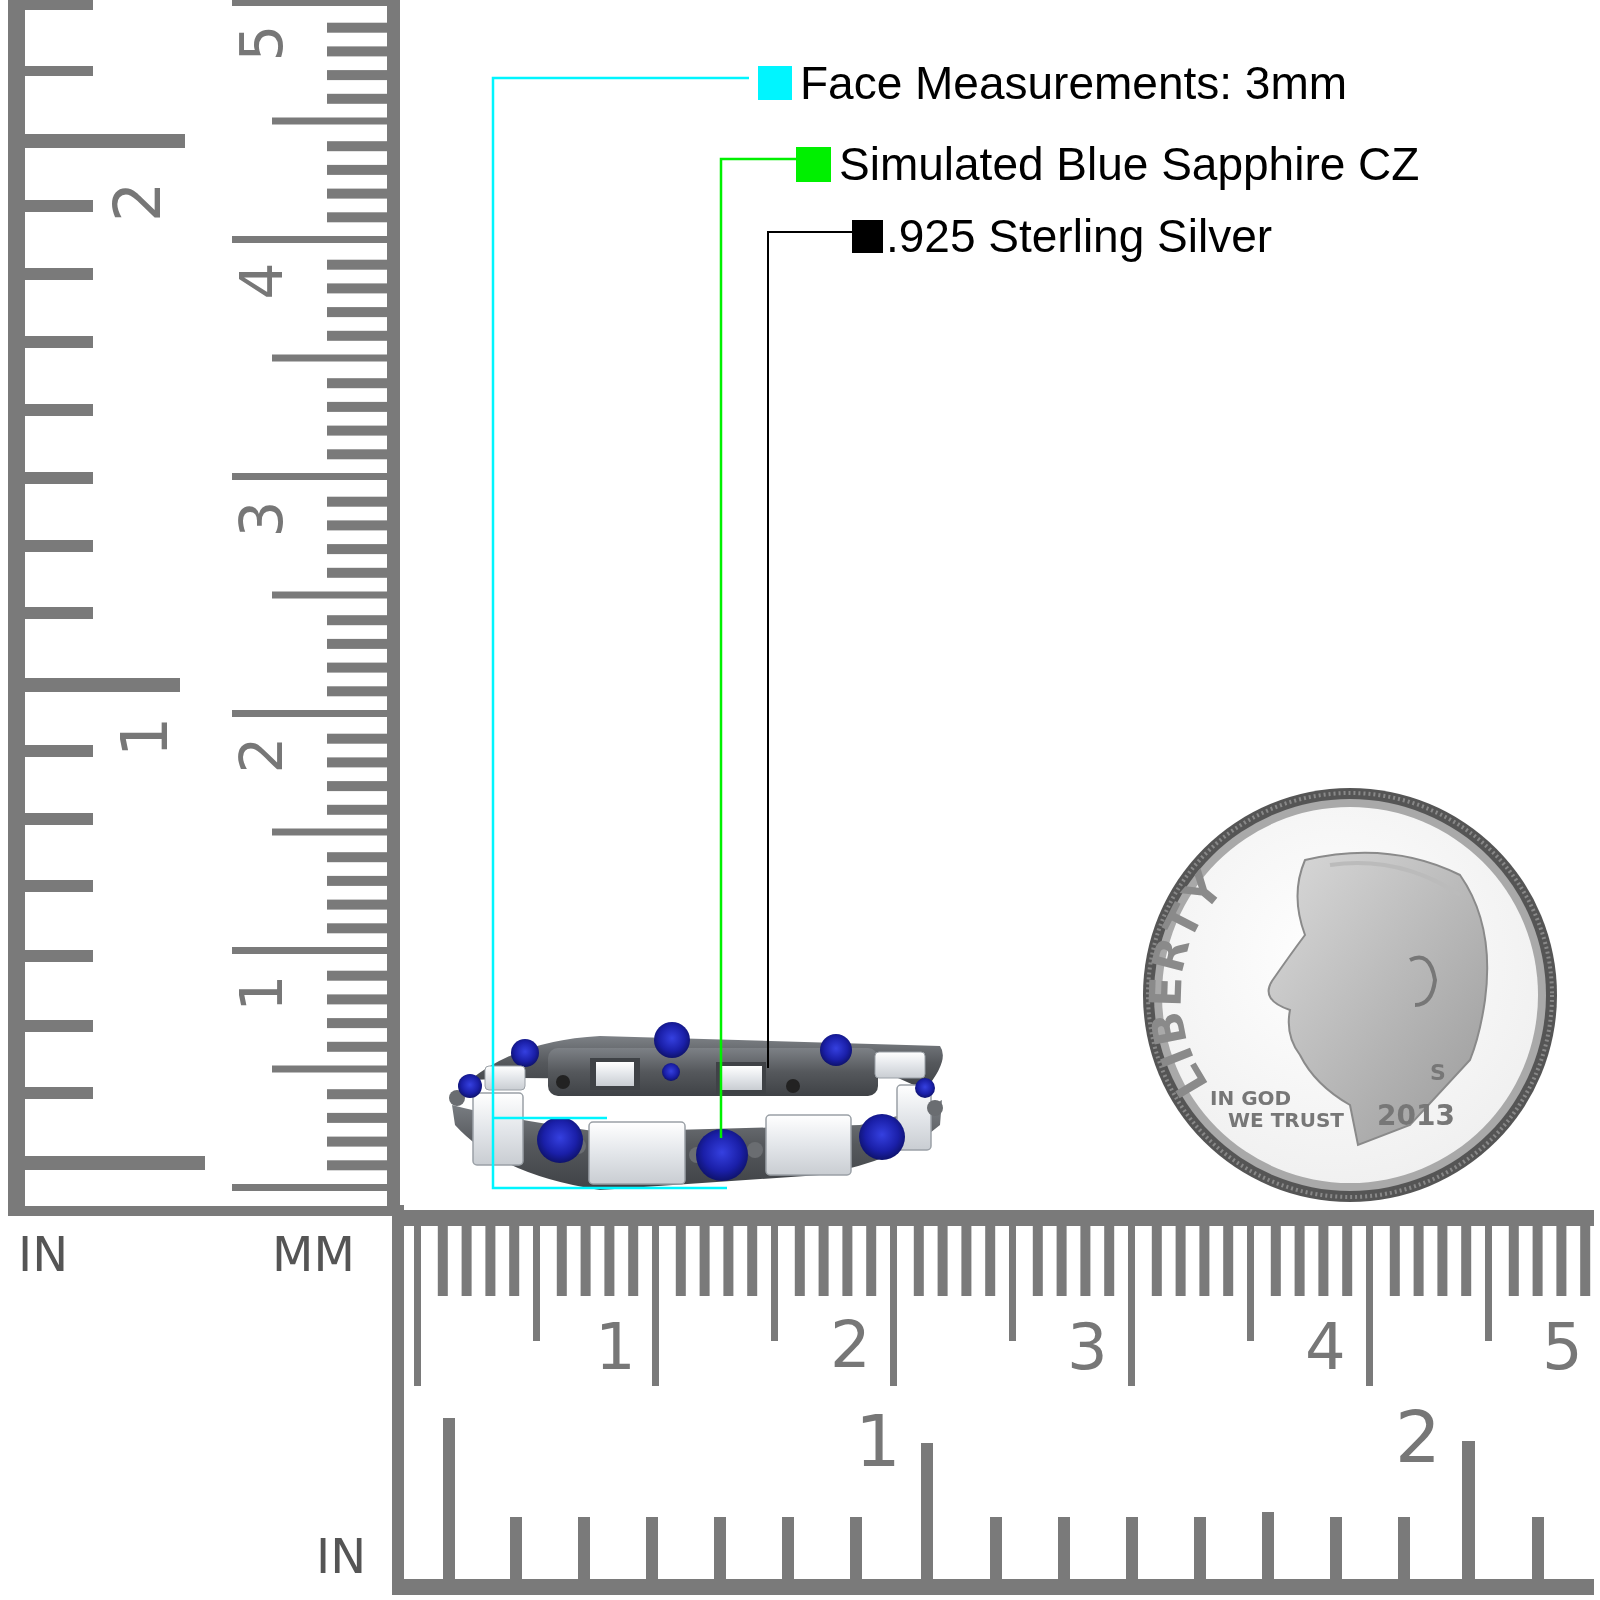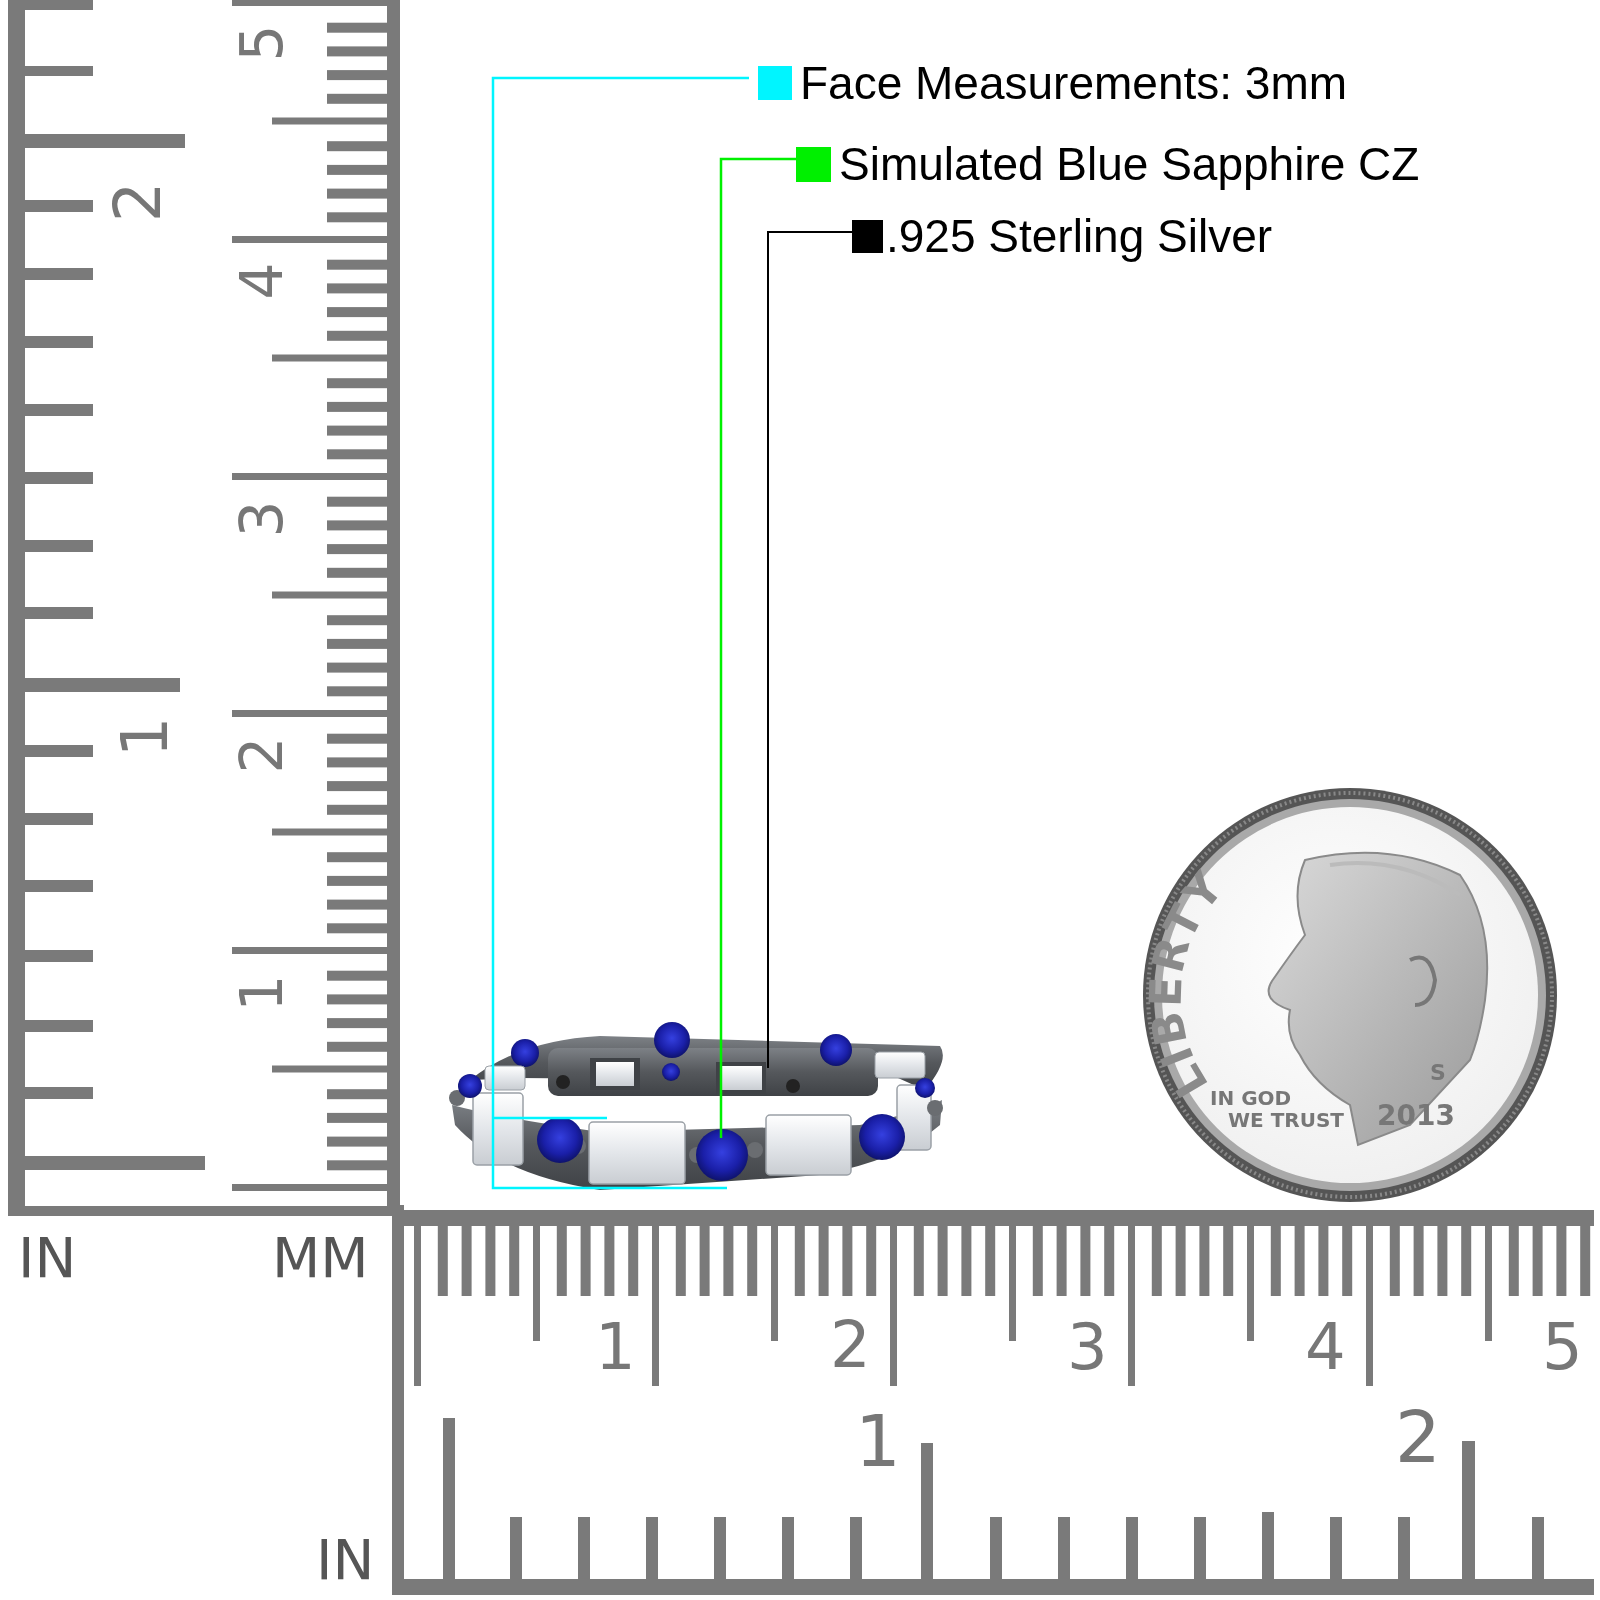--- a/index.html
+++ b/index.html
@@ -2,21 +2,21 @@
 <html><head>
 <meta charset="utf-8">
 <style>
   html, body { margin:0; padding:0; background:#ffffff; }
   body { width:1600px; height:1600px; position:relative; overflow:hidden; font-family:"Liberation Sans", sans-serif; }
   .abs { position:absolute; }
   .legend-item { position:absolute; display:flex; align-items:center; }
   .legend-swatch { display:inline-block; }
   .legend-label { font-family:"Liberation Sans", sans-serif; font-size:46px; color:#000; white-space:nowrap; line-height:1; }
   .ruler-text { font-family:"DejaVu Sans", sans-serif; color:#777; position:absolute; line-height:1; }
-  .unit-label { font-family:"DejaVu Sans", sans-serif; color:#555; position:absolute; line-height:1; font-size:56px; }
+  .unit-label { font-family:"DejaVu Sans", sans-serif; color:#555; position:absolute; line-height:1; font-size:48px; }
   svg text { font-family:"DejaVu Sans", sans-serif; }
 </style>
 </head>
 <body>
 
 <div class="abs" style="left:0;top:0;width:402px;height:1216px;">
   <svg width="402" height="1216" style="position:absolute;left:0;top:0;">
 
     <rect x="8" y="0" width="17" height="1216" fill="#7a7a7a"></rect>
 

